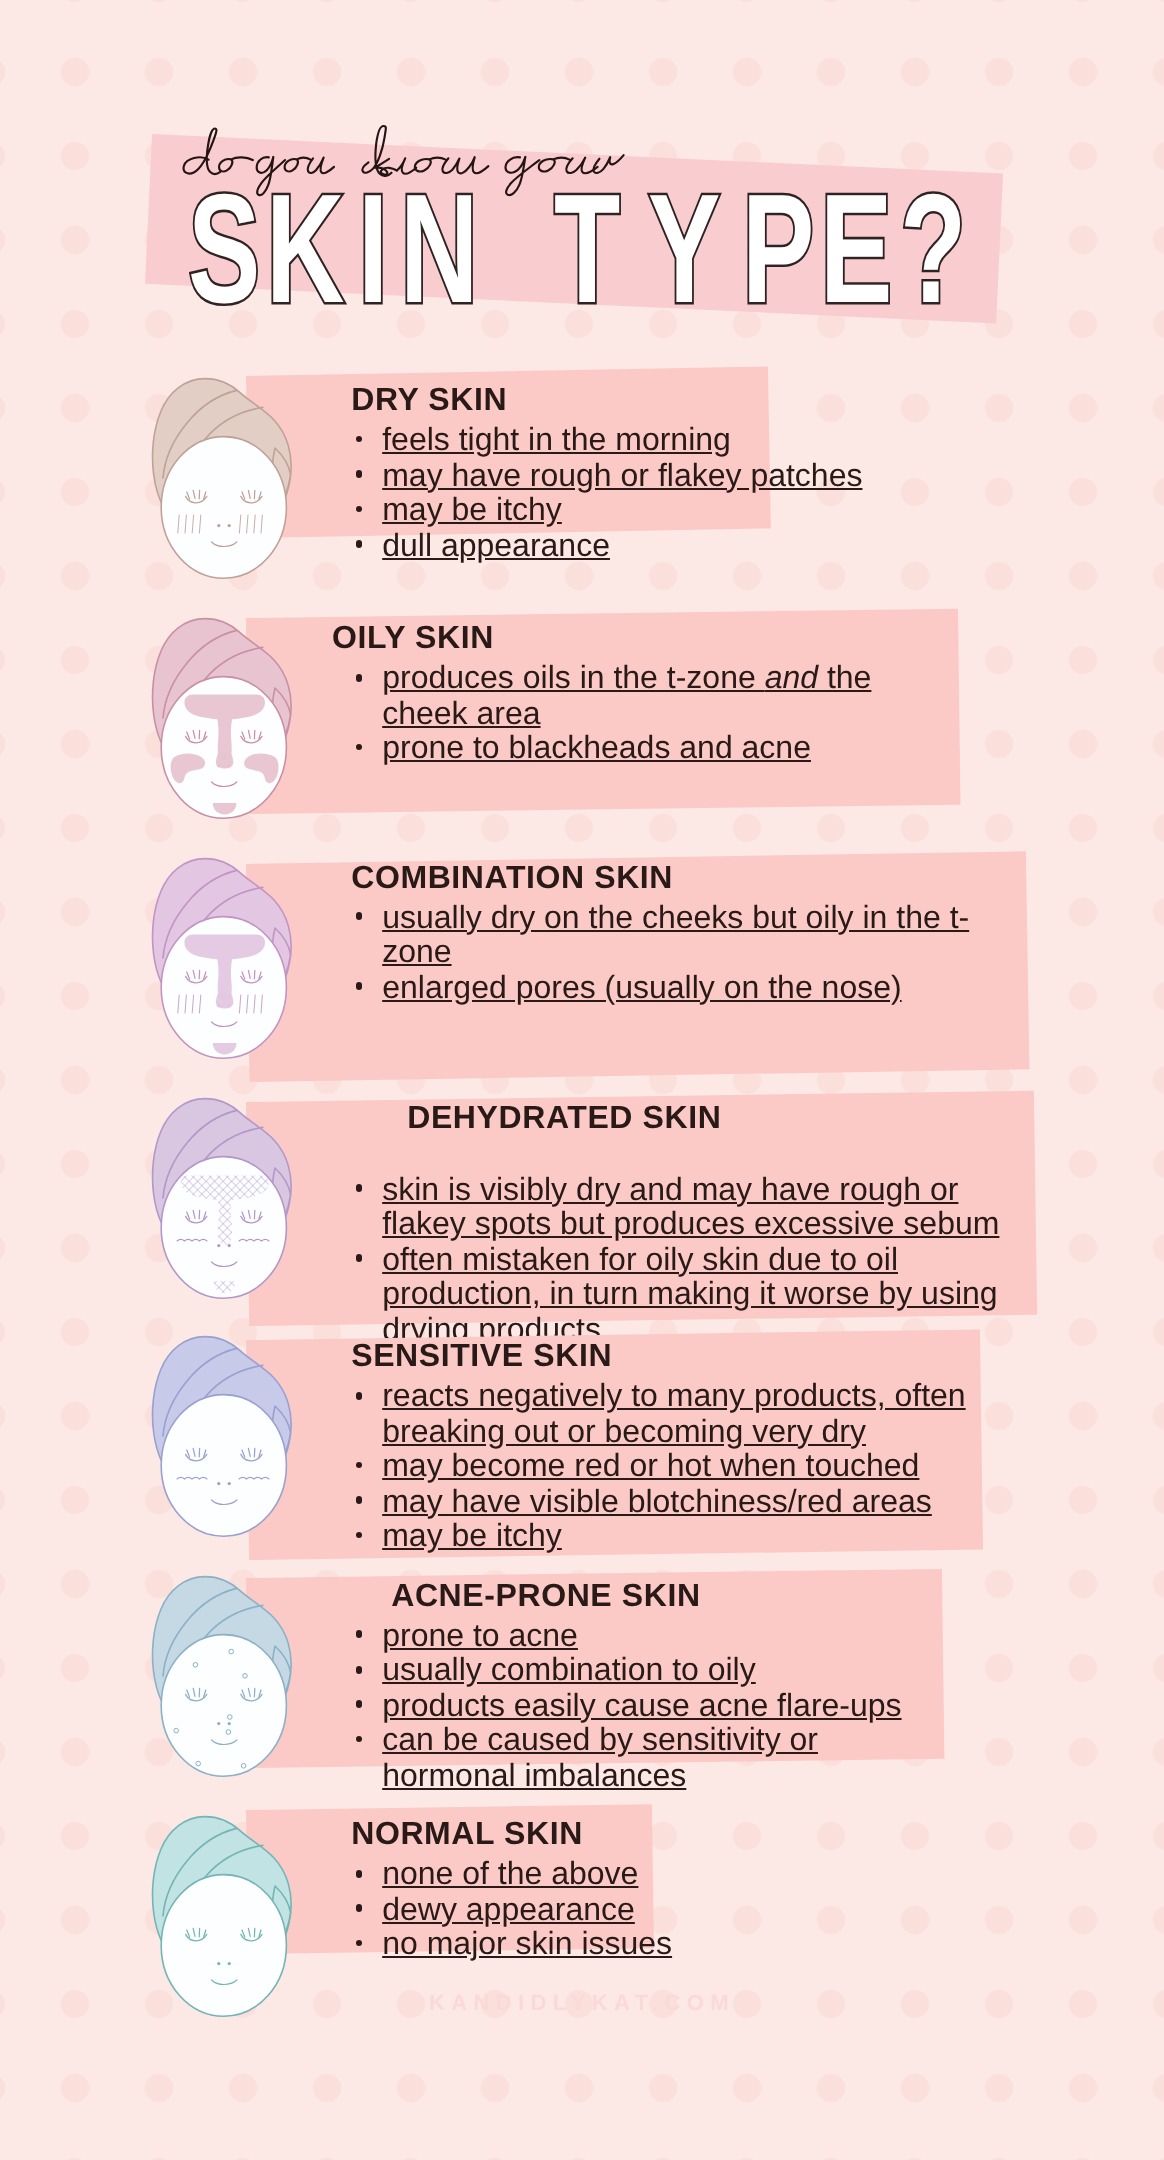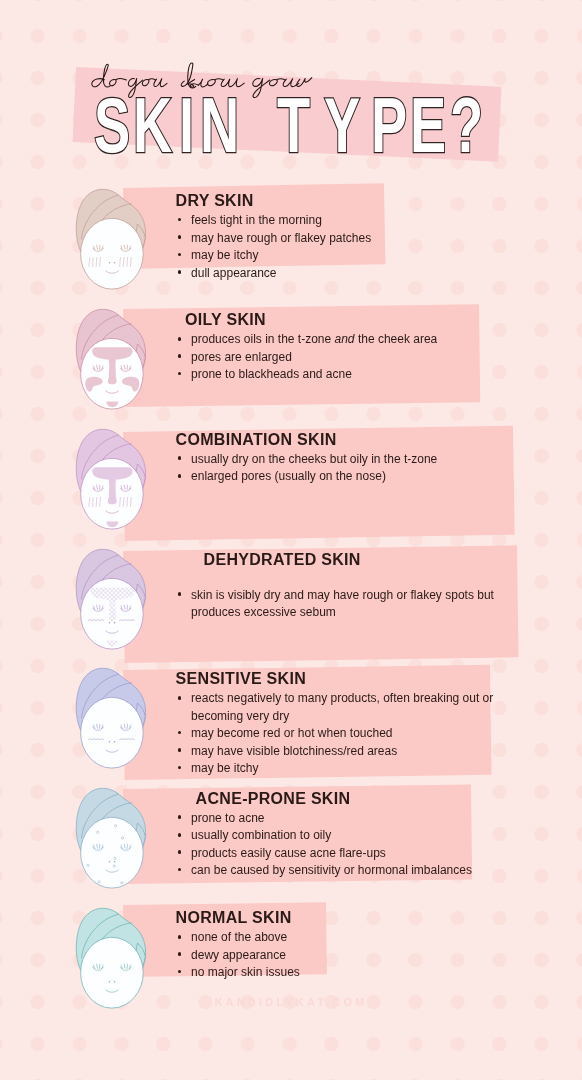--- a/index.html
+++ b/index.html
@@ -39,21 +39,21 @@
   }
 
   
   .section{position:absolute;left:0;top:0;width:582px;}
   .sec-box{position:absolute;background:#fbcac6;transform-origin:0 0;}
   .sec-head{
     position:absolute;font-weight:700;font-size:16px;color:#2a1a17;
     letter-spacing:0.3px;white-space:nowrap;line-height:16px;
   }
   .bullets{position:absolute;left:174.5px;}
-  .bullet{position:relative;font-size:12px;line-height:17.45px;color:#2a1a17;padding-left:16.6px;}
+  .bullet{position:relative;font-size:16px;line-height:17.45px;color:#2a1a17;padding-left:16.6px;text-decoration:underline;}
   .bullet::before{
     content:"";position:absolute;left:3.2px;top:5.6px;width:3.6px;height:3.6px;
     border-radius:50%;background:#2a1a17;
   }
   .bullet i{font-style:italic;margin-top:40px;}
   .face{position:absolute;left:73px;width:80px;height:110px;}
   .face svg{display:block;width:80px;height:110px;}
 
   .footer{
     position:absolute;left:0;top:996px;width:582px;text-align:center;
@@ -131,24 +131,23 @@
             <circle cx="41.6" cy="78.8" r="0.8"></circle>
           </g>
           <g fill="none" stroke="#c0a197" stroke-width="0.5" stroke-linecap="round" opacity="0.85">
             <path d="M 16.6 73.5 L 15.9 82.5 M 20.2 73.5 L 19.5 82.5 M 23.8 73.5 L 23.1 82.5 M 27.4 73.5 L 26.7 82.5 M 47.4 73.5 L 46.7 82.5 M 51.0 73.5 L 50.3 82.5 M 54.6 73.5 L 53.9 82.5 M 58.2 73.5 L 57.5 82.5"></path>
           </g>
         </svg>
       </div>
     </div>
     <div class="section">
       <div class="sec-box" style="left: 123px; top: 309px; width: 356px; height: 97.5px; transform: rotate(-0.75deg);"></div>
-      <div class="sec-head" style="left: 185px; top: 312.4px;">OILY SKIN</div>
+      <div class="sec-head" style="left: 166px; top: 312.4px;">OILY SKIN</div>
       <div class="bullets" style="top: 331.4px; width: 291.6px;">
         <div class="bullet">produces oils in the t-zone <i>and</i> the cheek area</div>
-        <div class="bullet">pores are enlarged</div>
         <div class="bullet">prone to blackheads and acne</div>
       </div>
       <div class="face" style="top: 303.9px;">
         <svg viewBox="0 0 80 110" xmlns="http://www.w3.org/2000/svg">
           <g stroke="#c990a4" stroke-width="0.8" stroke-linejoin="round">
             <path fill="#e8c4d0" d="M 29.5 5.3 C 19.5 5.3 11.5 12 7.5 21.5 C 3.5 31 2.5 43 3.8 53 C 5 63 9 72 15 79 L 58 82 C 66 76 71 65 72.3 53.5 C 73.5 43 70.5 33 64 26 C 59 20.5 52 17 46.7 12.1 C 42 7.8 36 5.3 29.5 5.3 Z"></path>
             <path fill="#e8c4d0" fill-opacity="0.55" d="M 64.5 40 C 68.8 44 71.6 49 72.3 53.5 C 71.3 60.5 68.5 67 64.5 71.5 C 62.6 64 62.3 49 64.5 40 Z"></path>
             <path fill="none" stroke-linecap="round" d="M 45.3 11.2 C 36 13.5 27 19.5 20.5 27.5 C 13.5 36 9.2 46 8.5 55"></path>
             <path fill="none" stroke-linecap="round" d="M 58.4 19.7 C 47 21.5 37 27 30 35 C 23 43 18.5 52 17.5 61"></path>
             <ellipse cx="38.9" cy="69.7" rx="31.3" ry="35.4" fill="#fdfeff"></ellipse>
@@ -212,20 +211,21 @@
             <path d="M 16.6 73.5 L 15.9 82.5 M 20.2 73.5 L 19.5 82.5 M 23.8 73.5 L 23.1 82.5 M 27.4 73.5 L 26.7 82.5 M 47.4 73.5 L 46.7 82.5 M 51.0 73.5 L 50.3 82.5 M 54.6 73.5 L 53.9 82.5 M 58.2 73.5 L 57.5 82.5"></path>
           </g>
         </svg>
       </div>
     </div>
     <div class="section">
       <div class="sec-box" style="left: 123px; top: 550.8px; width: 394px; height: 112px; transform: rotate(-0.82deg);"></div>
       <div class="sec-head" style="left: 175.6px; top: 551.9px; margin-left: 28px;">DEHYDRATED SKIN</div>
       <div class="bullets" style="top: 570.9px; width: 338.6px; margin-top: 16px;">
         <div class="bullet">skin is visibly dry and may have rough or flakey spots but produces excessive sebum</div>
+        <div class="bullet">often mistaken for oily skin due to oil production, in turn making it worse by using drying products</div>
       </div>
       <div class="face" style="top: 543.5px;">
         <svg viewBox="0 0 80 110" xmlns="http://www.w3.org/2000/svg">
           <g stroke="#b298c9" stroke-width="0.8" stroke-linejoin="round">
             <path fill="#d9c6e0" d="M 29.5 5.3 C 19.5 5.3 11.5 12 7.5 21.5 C 3.5 31 2.5 43 3.8 53 C 5 63 9 72 15 79 L 58 82 C 66 76 71 65 72.3 53.5 C 73.5 43 70.5 33 64 26 C 59 20.5 52 17 46.7 12.1 C 42 7.8 36 5.3 29.5 5.3 Z"></path>
             <path fill="#d9c6e0" fill-opacity="0.55" d="M 64.5 40 C 68.8 44 71.6 49 72.3 53.5 C 71.3 60.5 68.5 67 64.5 71.5 C 62.6 64 62.3 49 64.5 40 Z"></path>
             <path fill="none" stroke-linecap="round" d="M 45.3 11.2 C 36 13.5 27 19.5 20.5 27.5 C 13.5 36 9.2 46 8.5 55"></path>
             <path fill="none" stroke-linecap="round" d="M 58.4 19.7 C 47 21.5 37 27 30 35 C 23 43 18.5 52 17.5 61"></path>
             <ellipse cx="38.9" cy="69.7" rx="31.3" ry="35.4" fill="#fdfeff"></ellipse>
           </g>

